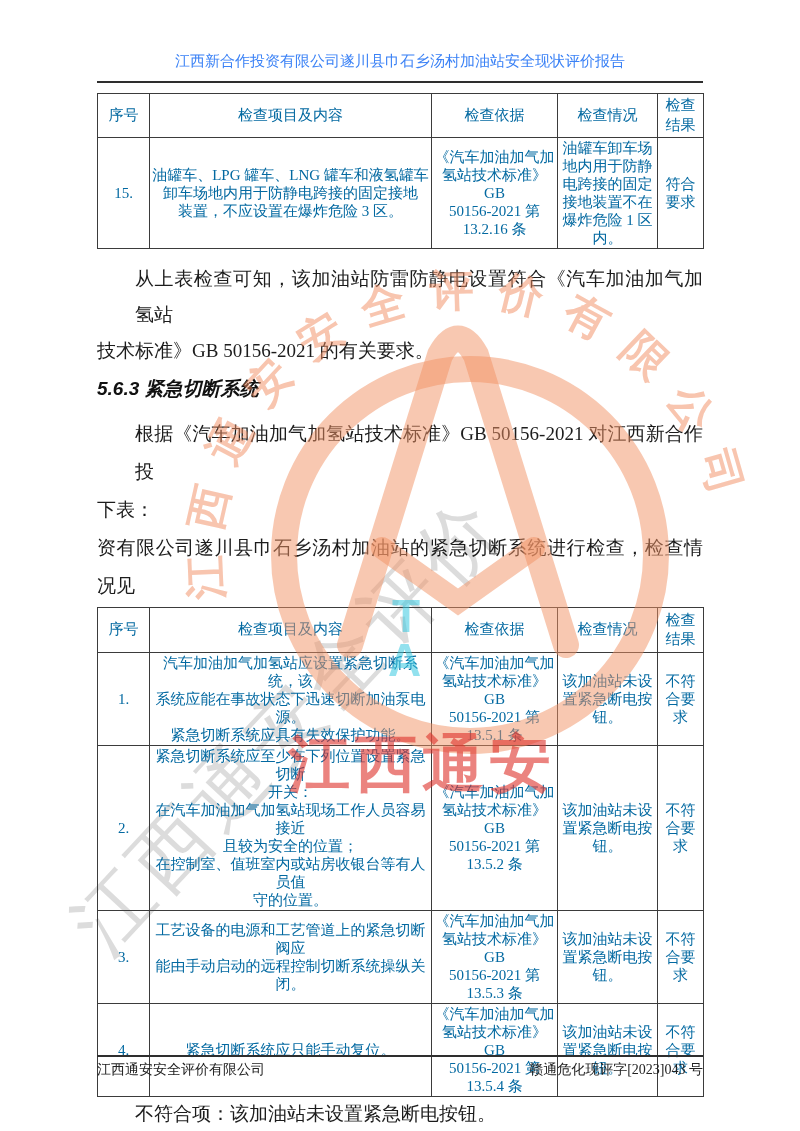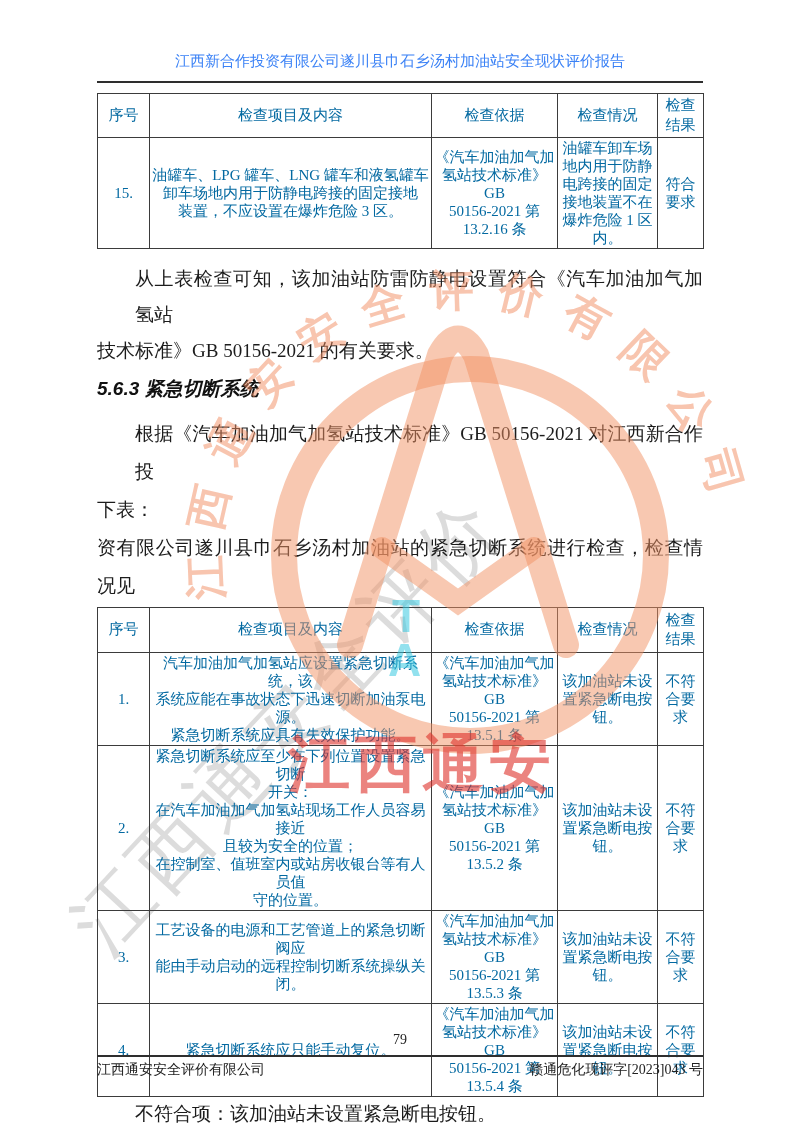--- a/index.html
+++ b/index.html
@@ -204,20 +204,19 @@
     <path d="M 212 308 L 288 362 L 364 308" fill="none" stroke="rgba(242,146,100,0.5)" stroke-width="22" stroke-linecap="round"></path>
     <text font-size="44" fill="rgba(242,140,95,0.5)" letter-spacing="22" font-family="Liberation Serif, DejaVu Serif, serif" font-weight="700">
       <textPath href="#stampArc">江西通安安全评价有限公司</textPath>
     </text>
     <text x="222" y="392" font-size="46" font-weight="700" fill="rgba(57,200,224,0.55)" font-family="Liberation Sans, DejaVu Sans, sans-serif">T</text>
     <text x="218" y="436" font-size="46" font-weight="700" fill="rgba(57,200,224,0.55)" font-family="Liberation Sans, DejaVu Sans, sans-serif">A</text>
   </svg>
 
   <div class="wm-red">江西通安</div>
 
-  <div class="footer-pagenum">79</div>
   <div class="footer-rule"></div>
   <div class="footer-row">
     <span class="footer-left">江西通安安全评价有限公司</span>
     <span class="footer-right">赣通危化现评字[2023]043 号</span>
   </div>
 
 </div>
 
 </body></html>

